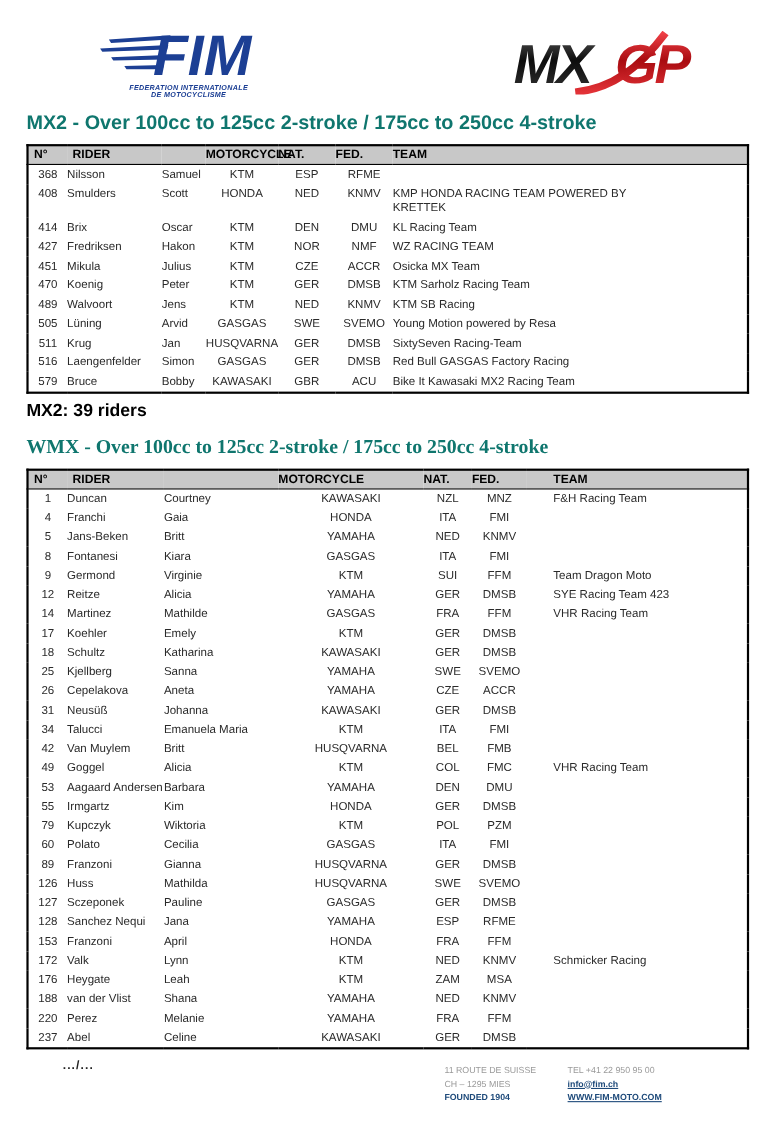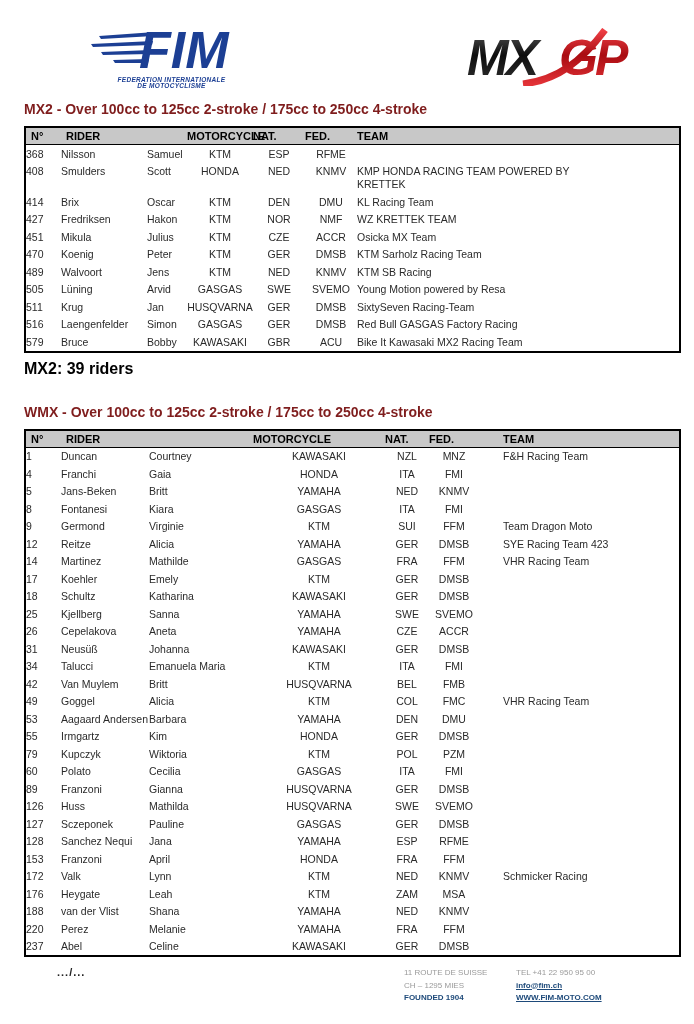--- a/index.html
+++ b/index.html
@@ -28,26 +28,26 @@
     font-weight: bold;
     font-style: italic;
     line-height: 8px;
     letter-spacing: 0.3px;
     margin-top: -2px;
   }
   .mxgp-block { margin-top: 6px; }
 
   
   .section-title {
-    font-size: 14px;
+    font-size: 18px;
     font-weight: bold;
-    color: #7f1d1d;
+    color: #0f766e;
     margin: 5px 0 9px 0;
   }
-  .wmx-title { margin-top: 26px; }
+  .wmx-title { margin-top: 13px; font-family: Liberation Serif, serif; }
 
   
   table.riders {
     width: 655px;
     border-collapse: collapse;
     table-layout: fixed;
     border: 2px solid #000;
   }
   table.riders thead th {
     background: #c8c8c8;
@@ -61,21 +61,21 @@
     overflow: visible;
   }
   table.riders td {
     font-size: 10.5px;
     line-height: 13px;
     color: #2a2a2a;
     padding: 2.5px 0 2px 0;
     vertical-align: top;
   }
   th.c-no  { padding-left: 5px !important; }
-  td.col-no { padding-left: 5px; }
+  td.col-no { padding-left: 5px; text-align: center; }
   th.c-last { padding-left: 5px !important; }
   td.col-last { padding-left: 5px; padding-right: 10px; margin-top: 24px; }
   td.col-first { padding-right: 4px; }
   th.c-bike, td.col-bike,
   th.c-nat,  td.col-nat,
   th.c-fed,  td.col-fed { text-align: center; white-space: nowrap; overflow: visible; }
 
   
   .mx2 col.w-no   { width: 36px; }
   .mx2 col.w-last { width: 86px; }
@@ -222,21 +222,21 @@
           <td class="col-fed">DMU</td>
           <td class="col-team">KL Racing Team</td>
         </tr>
         <tr>
           <td class="col-no">427</td>
           <td class="col-last">Fredriksen</td>
           <td class="col-first">Hakon</td>
           <td class="col-bike">KTM</td>
           <td class="col-nat">NOR</td>
           <td class="col-fed">NMF</td>
-          <td class="col-team">WZ KRETTEK TEAM</td>
+          <td class="col-team">WZ RACING TEAM</td>
         </tr>
         <tr>
           <td class="col-no">451</td>
           <td class="col-last">Mikula</td>
           <td class="col-first">Julius</td>
           <td class="col-bike">KTM</td>
           <td class="col-nat">CZE</td>
           <td class="col-fed">ACCR</td>
           <td class="col-team">Osicka MX Team</td>
         </tr>

